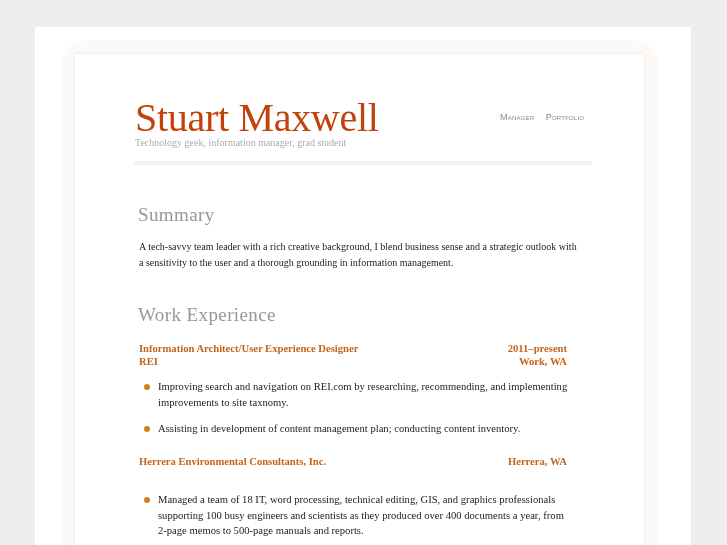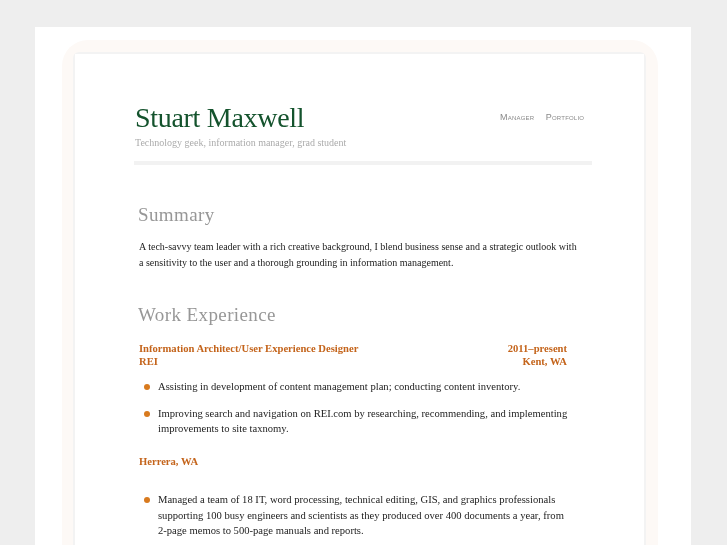--- a/index.html
+++ b/index.html
@@ -42,22 +42,22 @@
       left: 2px;
       top: 2px;
       right: 2px;
       bottom: 0;
       background: #ffffff;
     }
     .name {
       position: absolute;
       left: 135px;
       top: 96px;
-      font-size: 28px;
-      color: #14532d;
+      font-size: 40px;
+      color: #c2410c;
       letter-spacing: -0.3px;
       line-height: 44px;
       white-space: nowrap;
     }
     .tagline {
       position: absolute;
       left: 135px;
       top: 137px;
       font-size: 10px;
       color: #ababab;
@@ -168,36 +168,37 @@
 
 <div class="section-title" style="top:304px;">Work Experience</div>
 
 <div class="job-head" style="top:342px;">
   <div class="job-row">
     <span>Information Architect/User Experience Designer</span>
     <span>2011–present</span>
   </div>
   <div class="job-row">
     <span>REI</span>
-    <span>Kent, WA</span>
+    <span>Work, WA</span>
   </div>
 </div>
 <ul class="bullets" style="top:379px;">
   <li>
     <span class="bullet-dot"></span>
-    <span>Assisting in development of content management plan; conducting content inventory.</span>
+    <span>Improving search and navigation on REI.com by researching, recommending, and implementing improvements to site taxnomy.</span>
   </li>
   <li>
     <span class="bullet-dot"></span>
-    <span>Improving search and navigation on REI.com by researching, recommending, and implementing improvements to site taxnomy.</span>
+    <span>Assisting in development of content management plan; conducting content inventory.</span>
   </li>
 </ul>
 
 <div class="job-head" style="top:455px;">
   <div class="job-row">
+    <span>Herrera Environmental Consultants, Inc.</span>
     <span>Herrera, WA</span>
   </div>
 </div>
 <ul class="bullets" style="top:492px;">
   <li>
     <span class="bullet-dot"></span>
     <span>Managed a team of 18 IT, word processing, technical editing, GIS, and graphics professionals supporting 100 busy engineers and scientists as they produced over 400 documents a year, from 2-page memos to 500-page manuals and reports.</span>
   </li>
 </ul>
 

